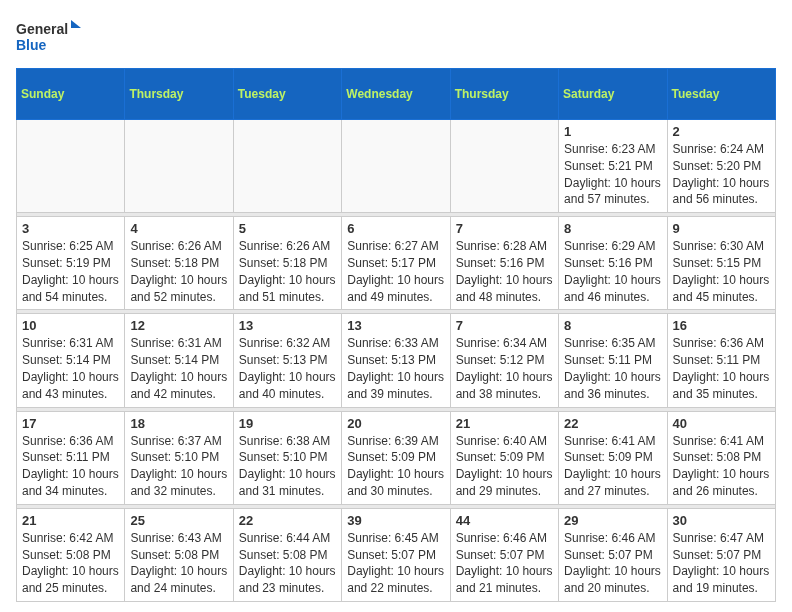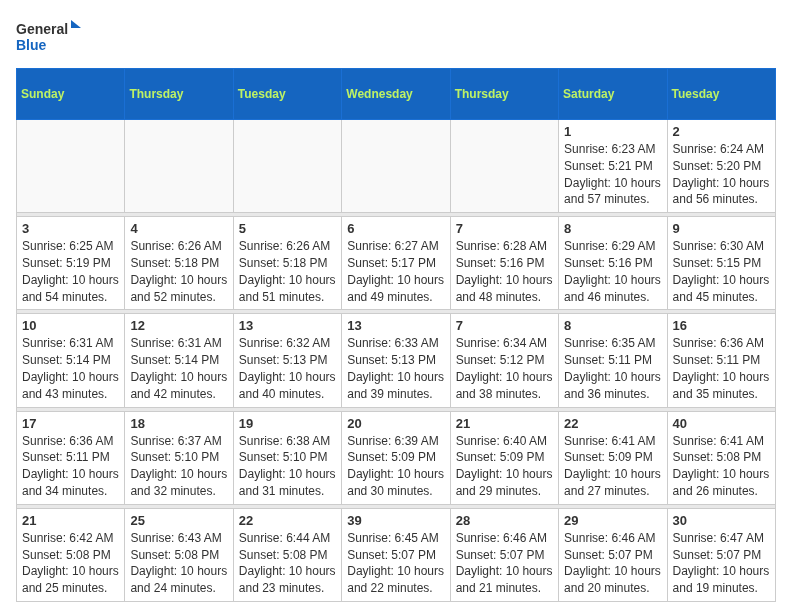--- a/index.html
+++ b/index.html
@@ -230,21 +230,21 @@
         </td>
         <td>
           <span class="day-number">22</span>
           <div class="day-info">Sunrise: 6:44 AM<br>Sunset: 5:08 PM<br>Daylight: 10 hours and 23 minutes.</div>
         </td>
         <td>
           <span class="day-number">39</span>
           <div class="day-info">Sunrise: 6:45 AM<br>Sunset: 5:07 PM<br>Daylight: 10 hours and 22 minutes.</div>
         </td>
         <td>
-          <span class="day-number">28</span>
+          <span class="day-number">44</span>
           <div class="day-info">Sunrise: 6:46 AM<br>Sunset: 5:07 PM<br>Daylight: 10 hours and 21 minutes.</div>
         </td>
         <td>
           <span class="day-number">29</span>
           <div class="day-info">Sunrise: 6:46 AM<br>Sunset: 5:07 PM<br>Daylight: 10 hours and 20 minutes.</div>
         </td>
         <td>
           <span class="day-number">30</span>
           <div class="day-info">Sunrise: 6:47 AM<br>Sunset: 5:07 PM<br>Daylight: 10 hours and 19 minutes.</div>
         </td>

